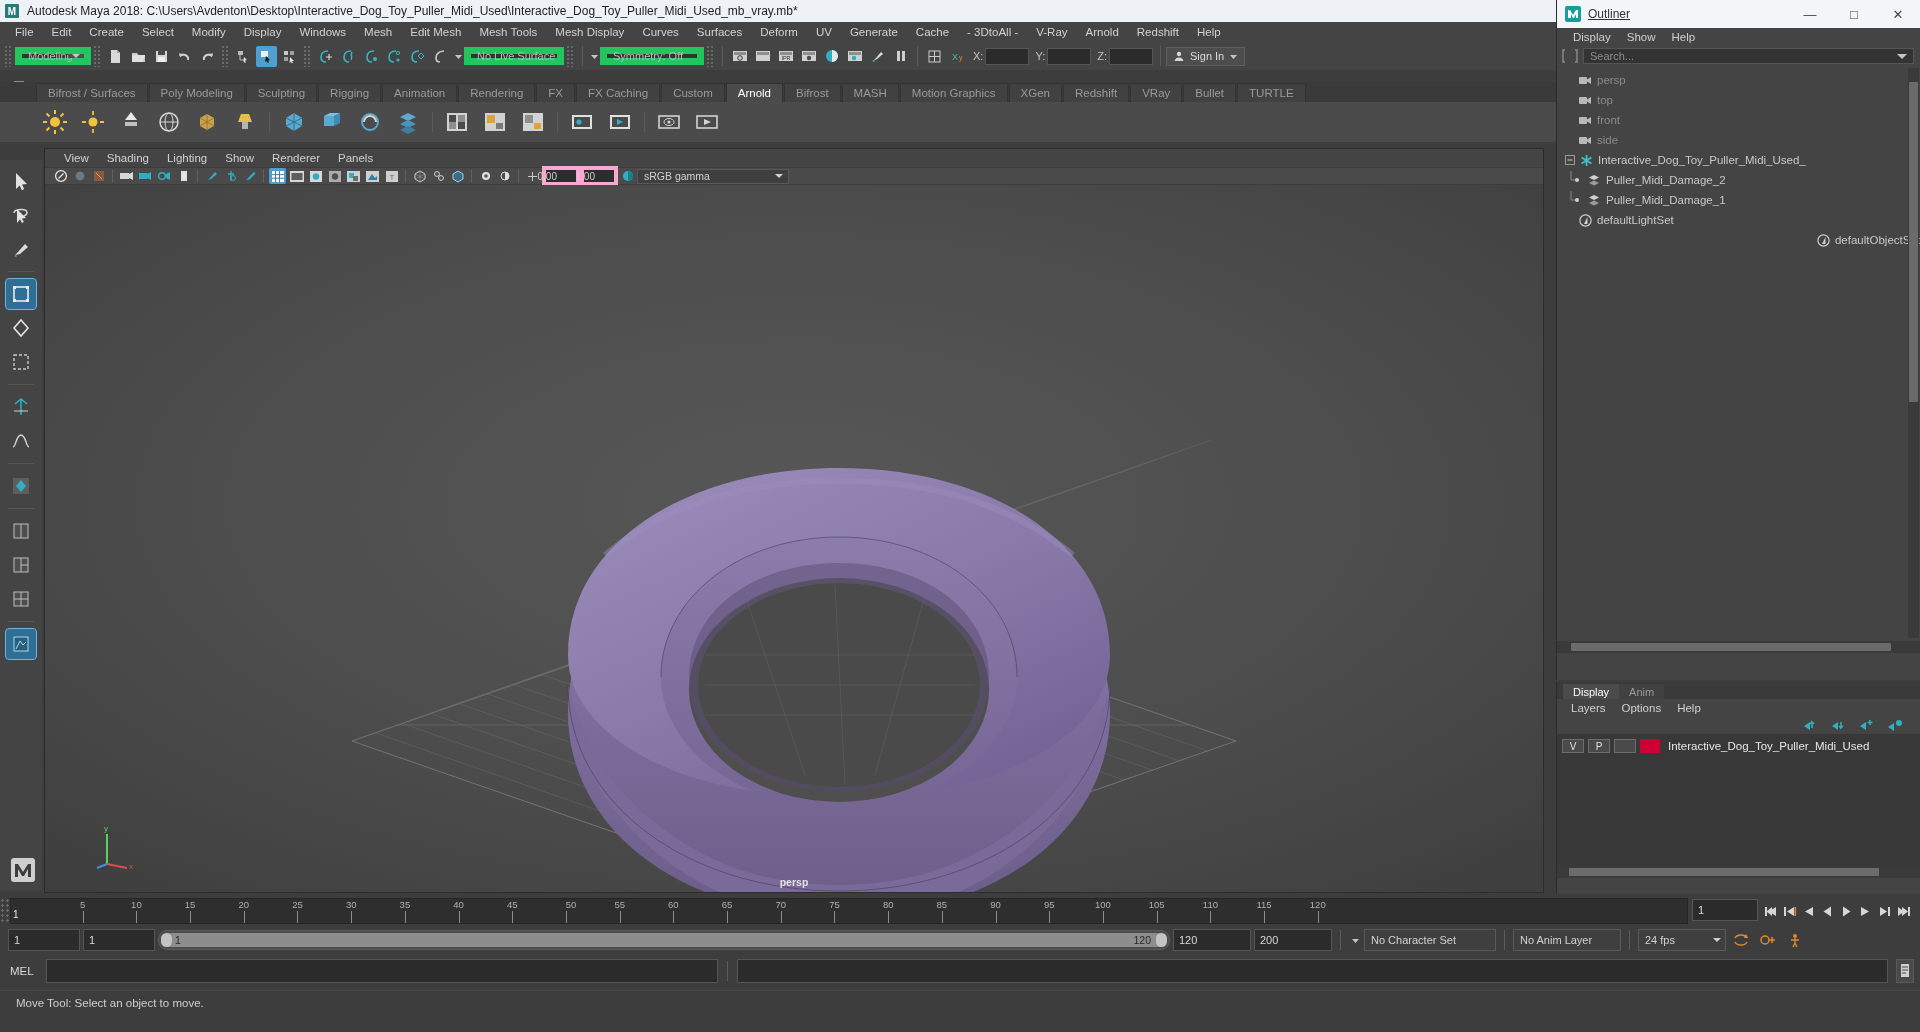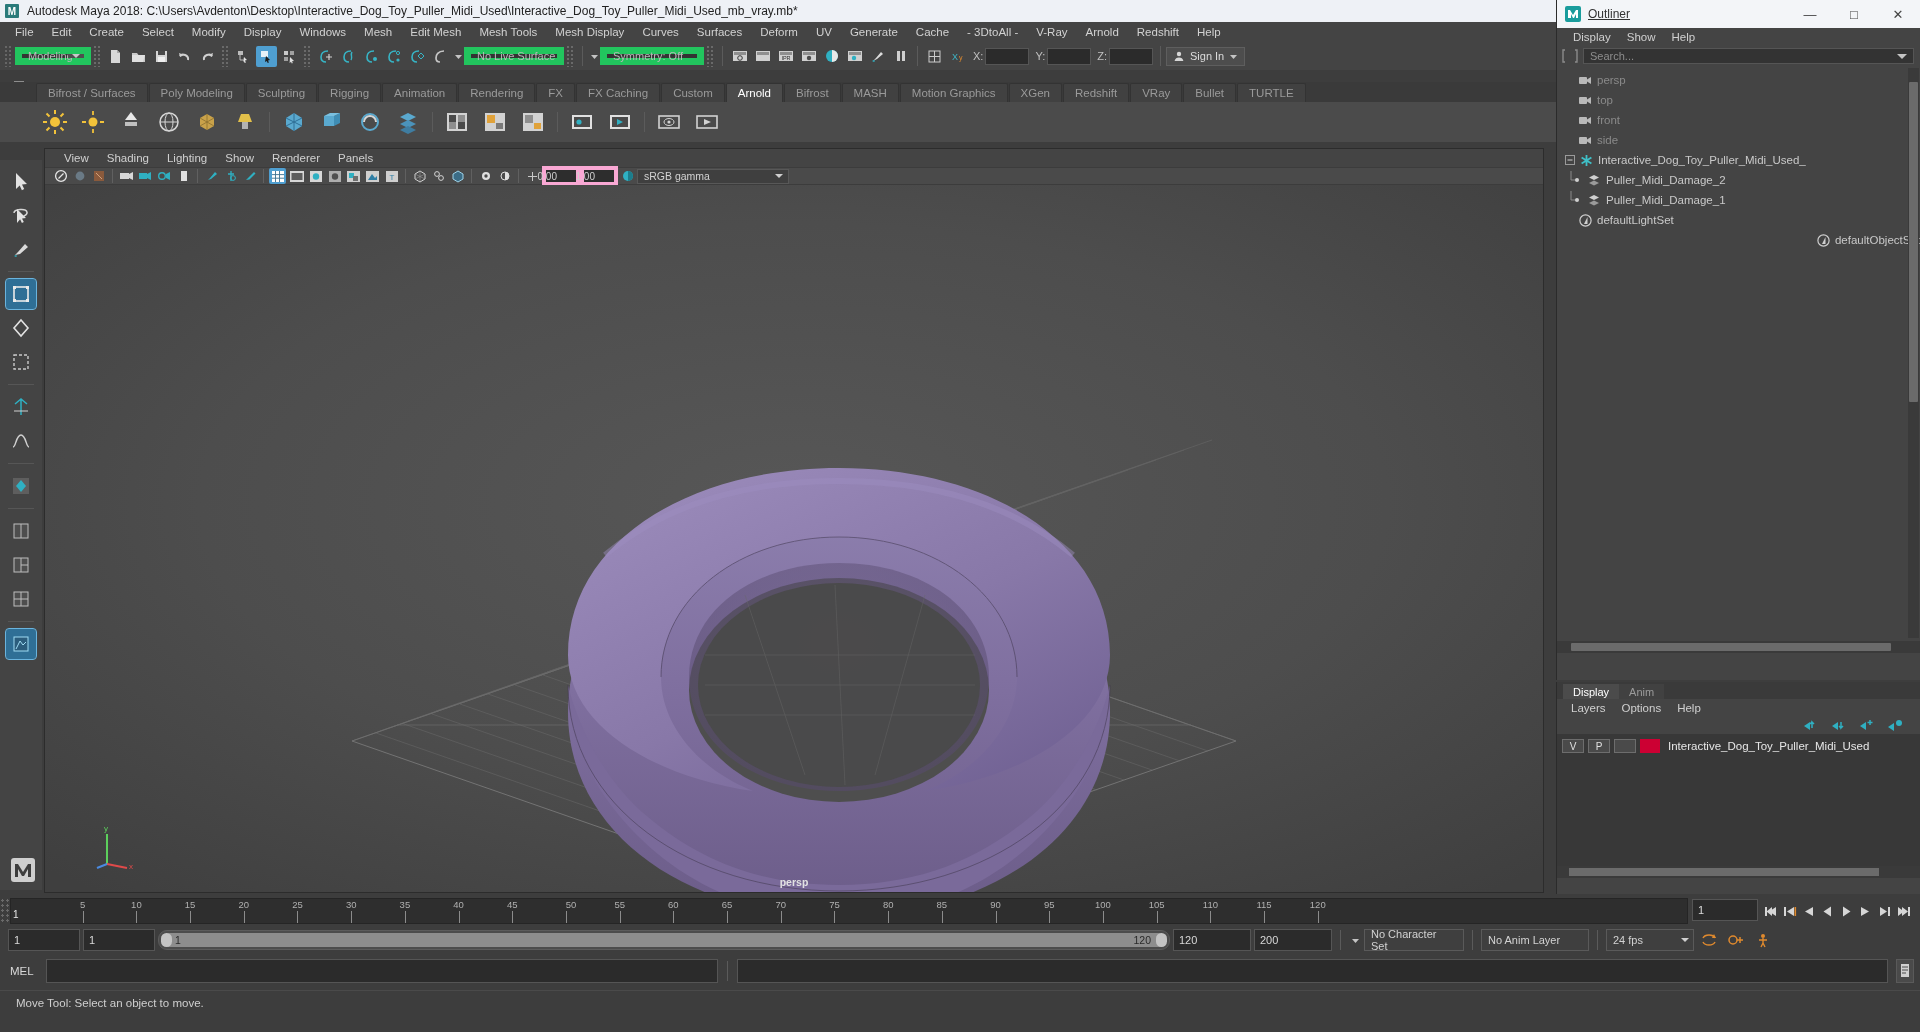--- a/index.html
+++ b/index.html
@@ -1272,21 +1272,21 @@
     <div class="hR"></div>
   </div>
   <div class="rfield" style="width:78px">120</div>
   <div class="rfield" style="width:78px">200</div>
   <div class="sep"></div>
   <div class="dropmark">
     <svg width="9" height="9" viewBox="0 0 9 9">
         <path d="M1 3h7l-3.5 4z" fill="#c4c4c4"></path>
       </svg>
     </div>
-  <div class="rcombo" style="width:100px">
+  <div class="rcombo" style="width:132px">
     <span>No Character Set</span>
   </div>
   <div class="sep"></div>
   <div class="rcombo" style="width:108px">
     <span>No Anim Layer</span>
   </div>
   <div class="sep"></div>
   <div class="rcombo" style="width:88px">
     <span>24 fps</span>
     <span class="ca"></span>

